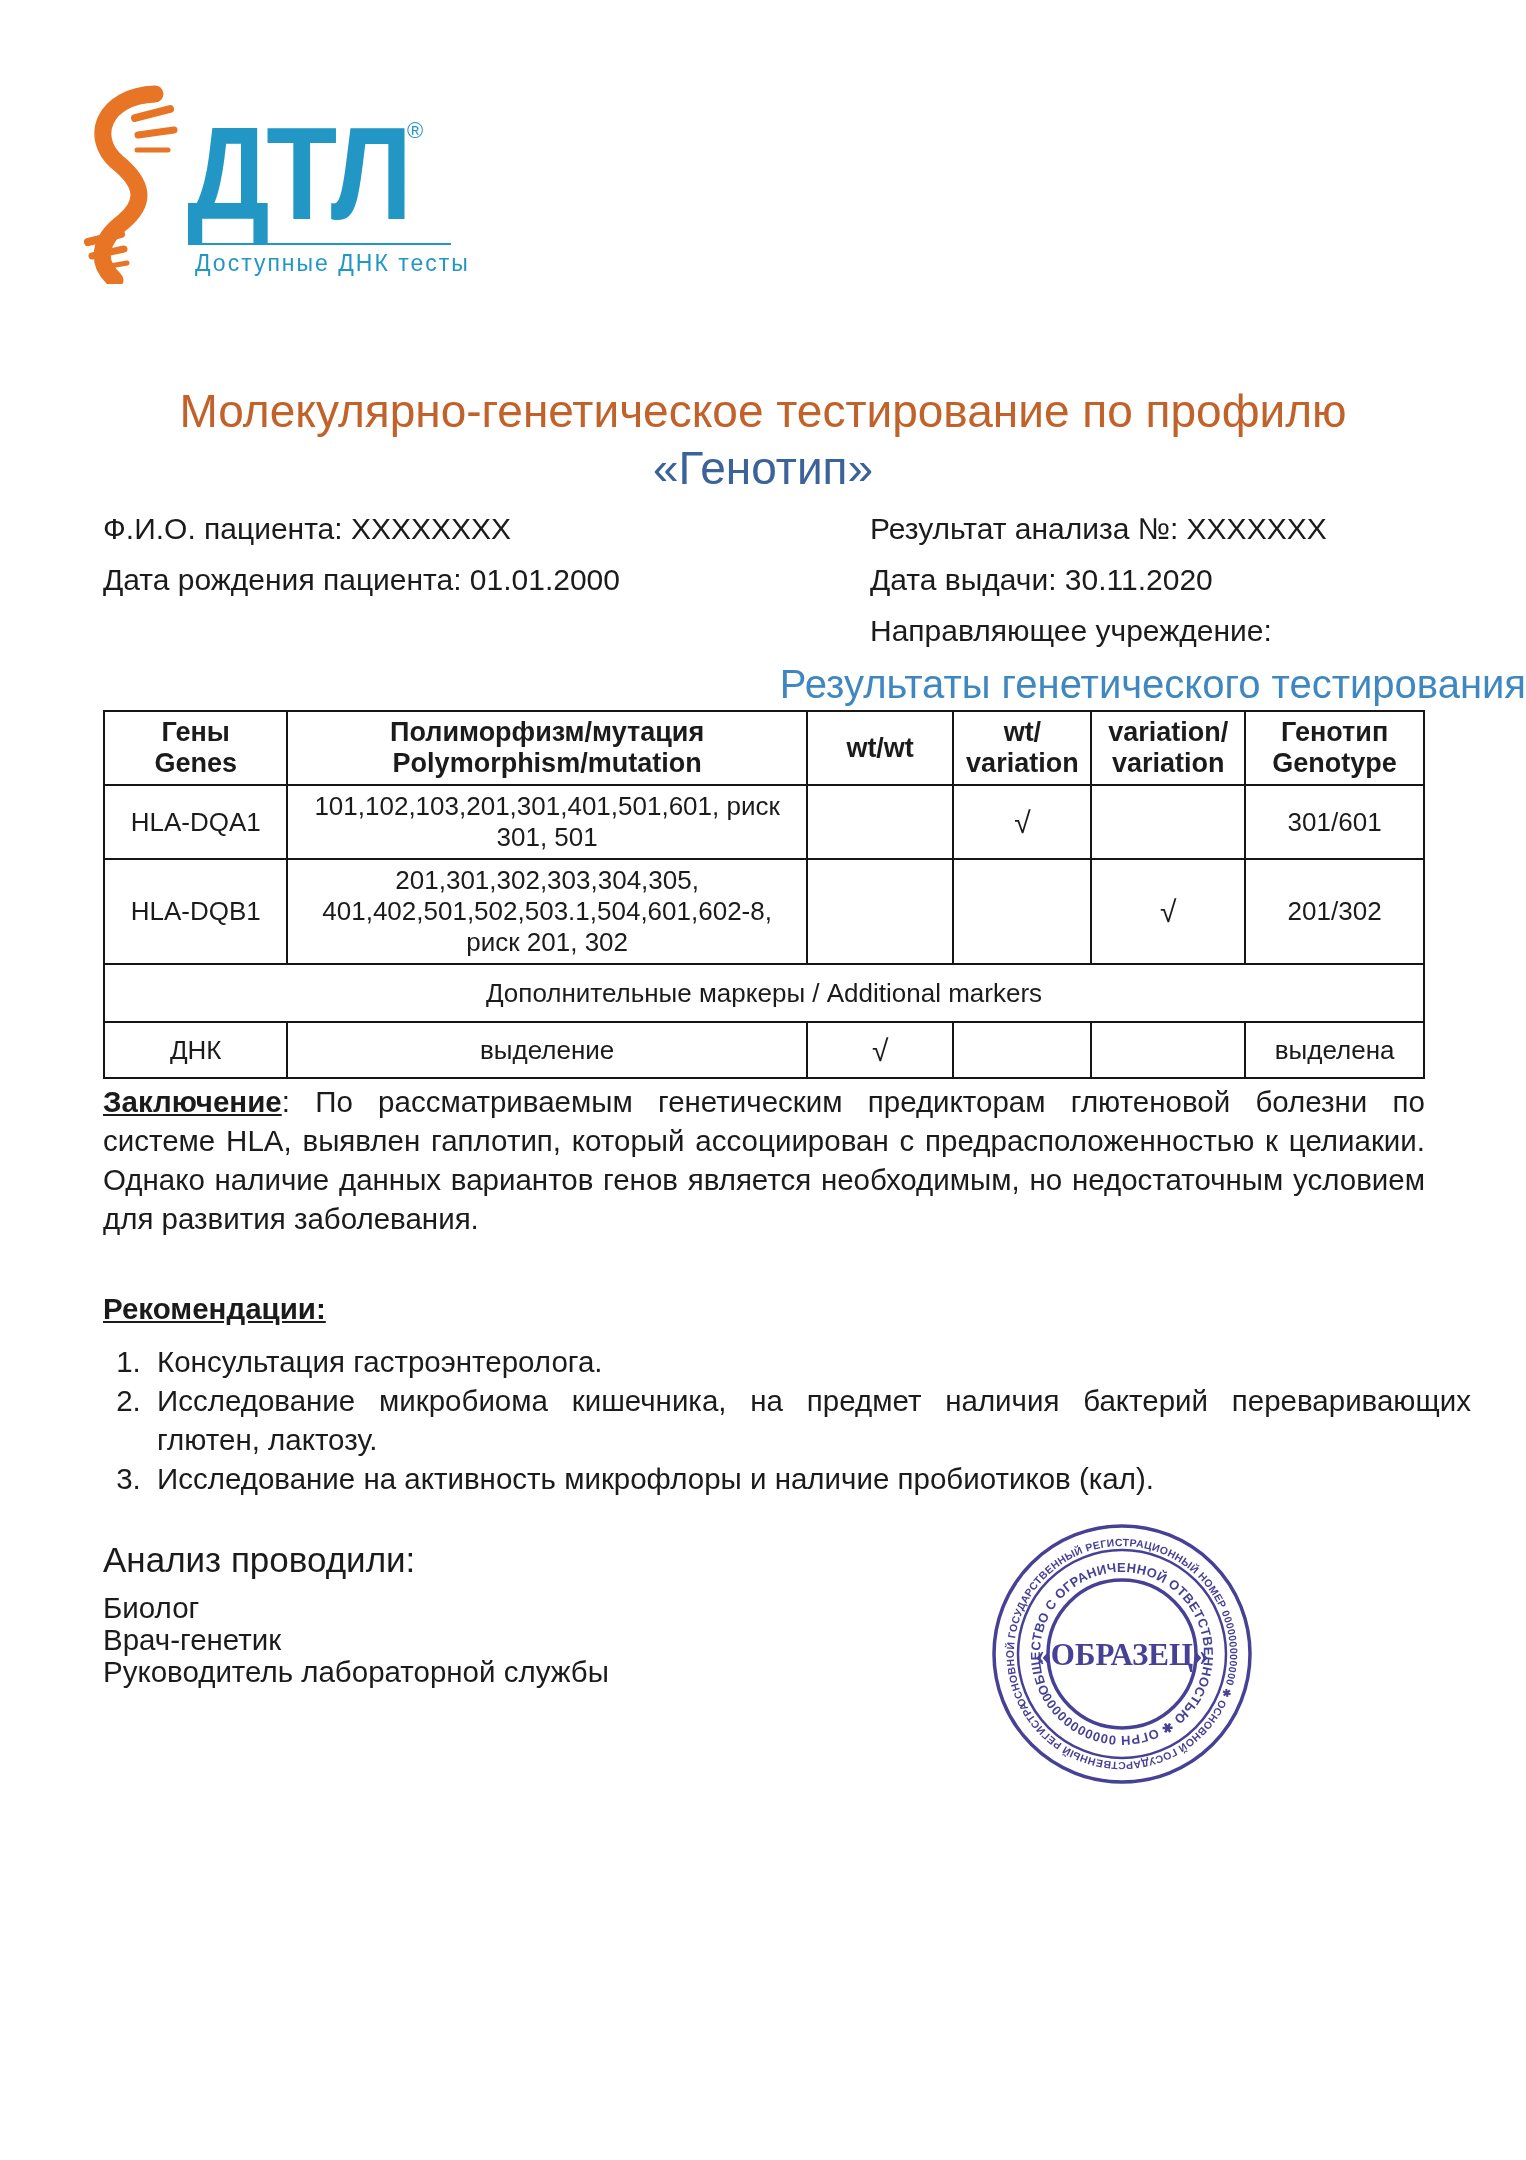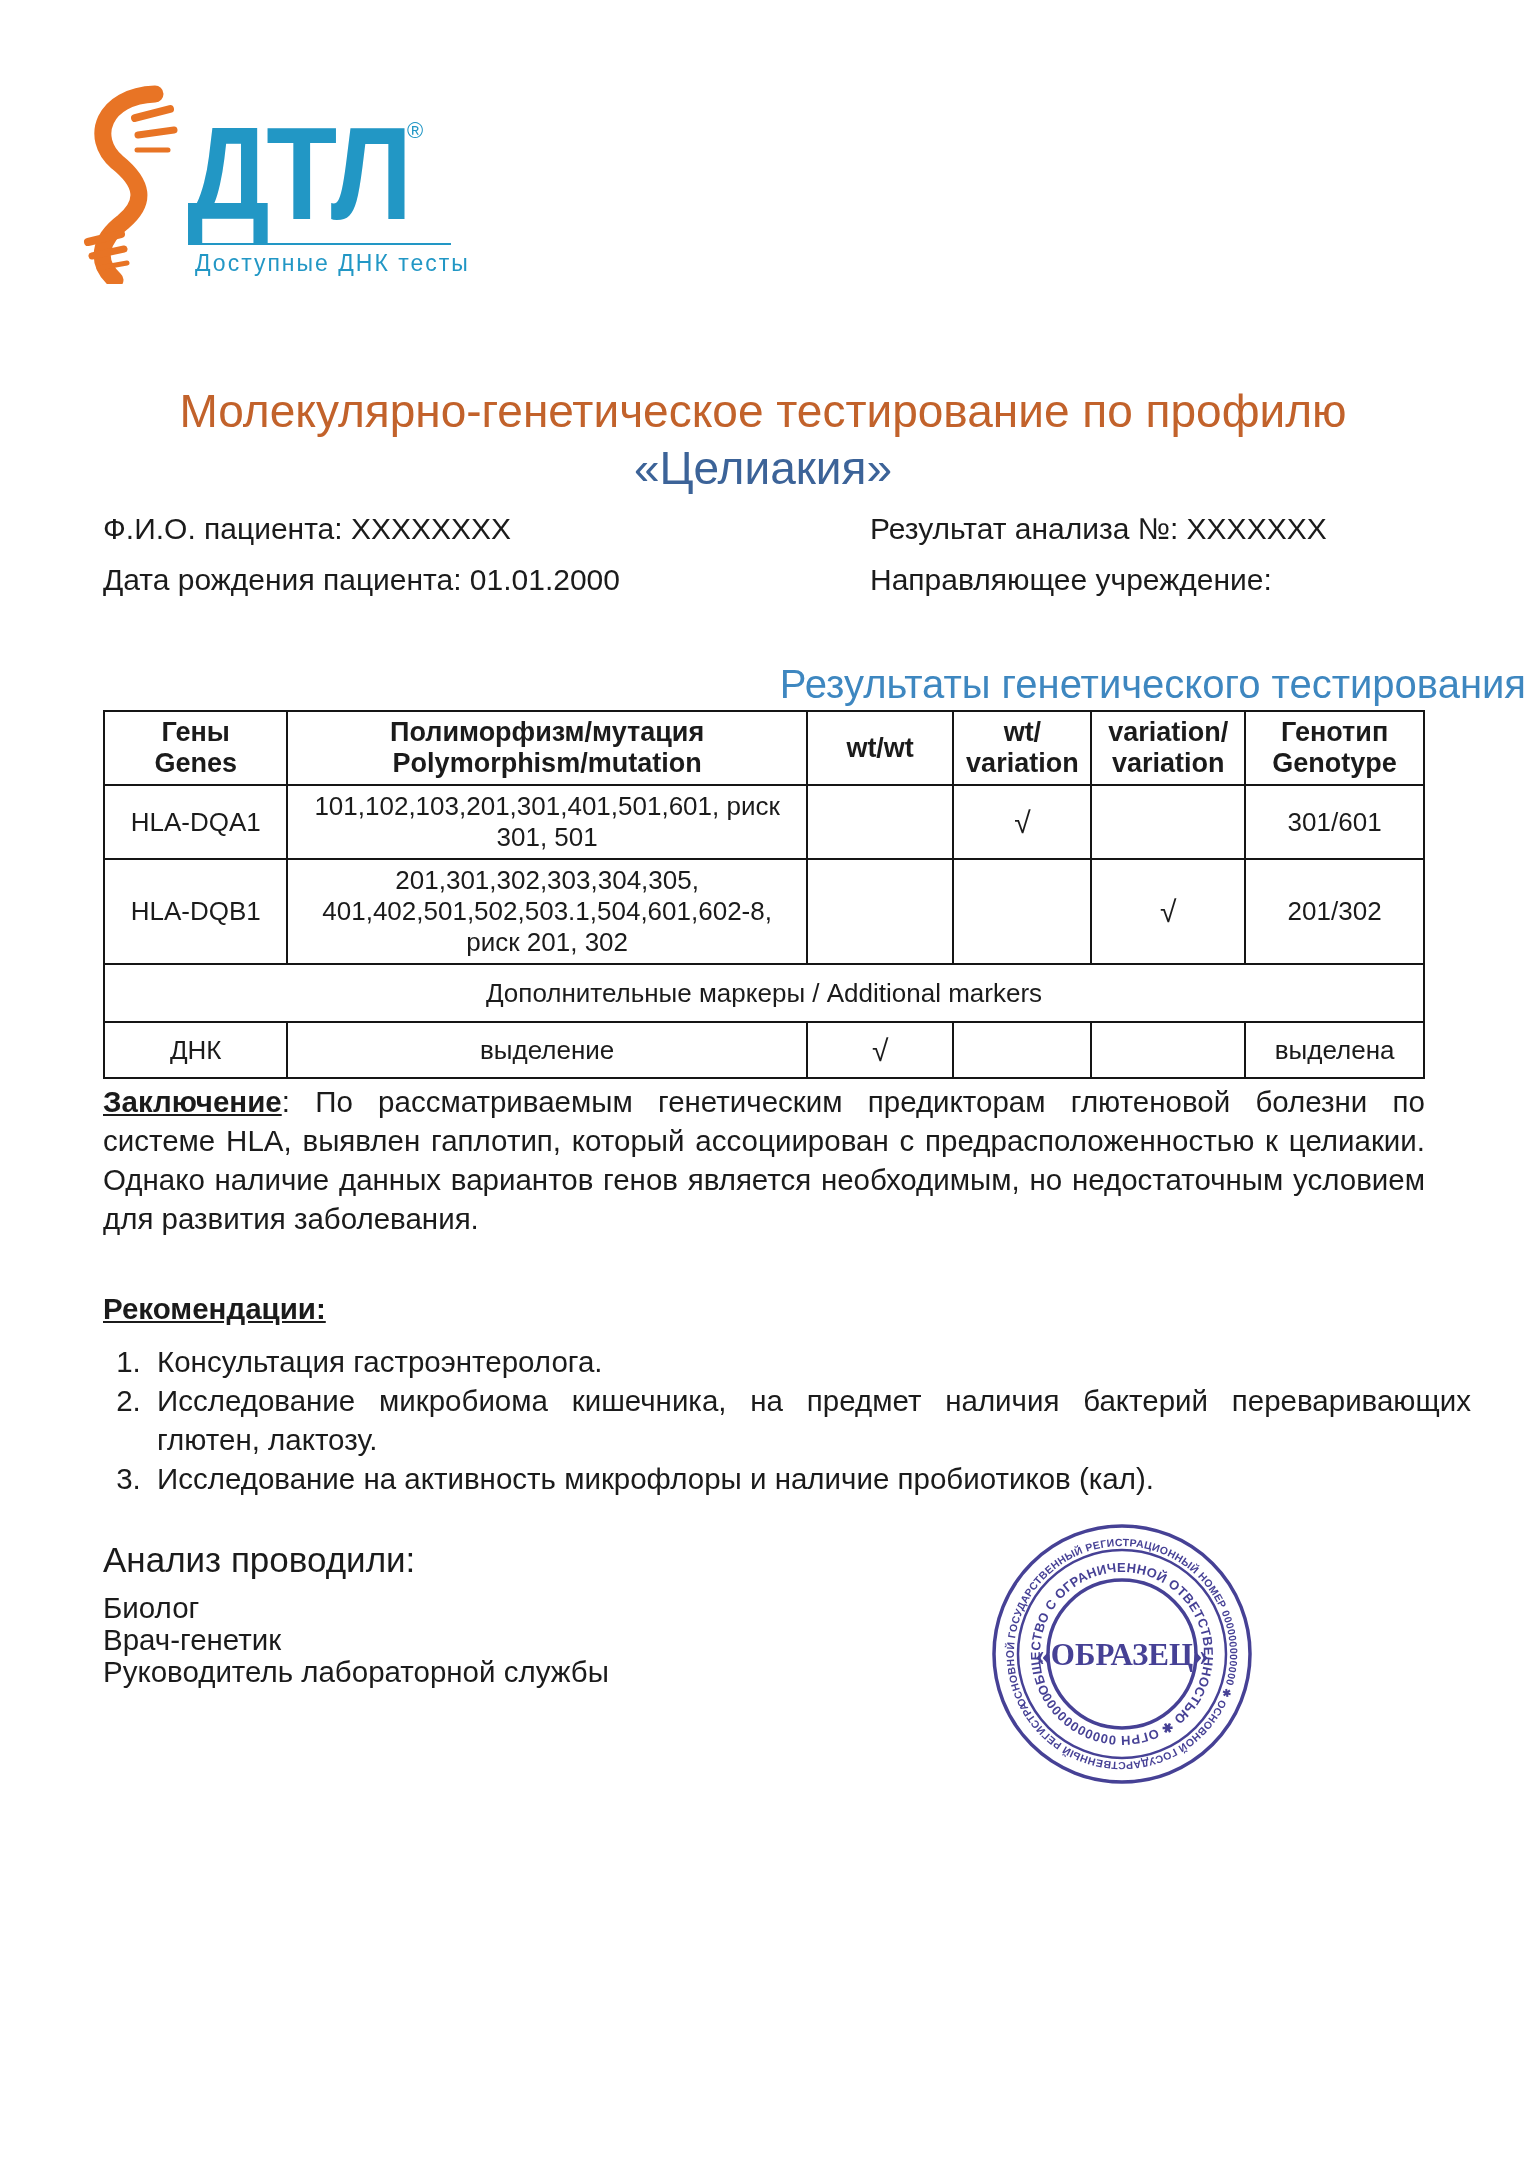--- a/index.html
+++ b/index.html
@@ -91,29 +91,30 @@
       </g>
     </svg>
     <div class="logo-abbr">ДТЛ</div>
     <div class="logo-reg">®</div>
     <div class="logo-rule"></div>
     <div class="logo-subtitle">Доступные ДНК тесты</div>
   </div>
 
   <div class="doc-title">
     <div class="l1">Молекулярно-генетическое тестирование по профилю</div>
-    <div class="l2">«Целиакия»</div>
+    <div class="l2">«Генотип»</div>
   </div>
 
   <div class="info-col info-left">
     <div class="info-line">Ф.И.О. пациента: XXXXXXXX</div>
     <div class="info-line">Дата рождения пациента: 01.01.2000</div>
   </div>
   <div class="info-col info-right">
     <div class="info-line">Результат анализа №: XXXXXXX</div>
+    <div class="info-line">Дата выдачи: 30.11.2020</div>
     <div class="info-line">Направляющее учреждение:</div>
   </div>
 
   <div class="results-heading">Результаты генетического тестирования</div>
 
   <table class="results">
     <colgroup>
       <col style="width:184px">
         <col style="width:520px">
         <col style="width:147px">

